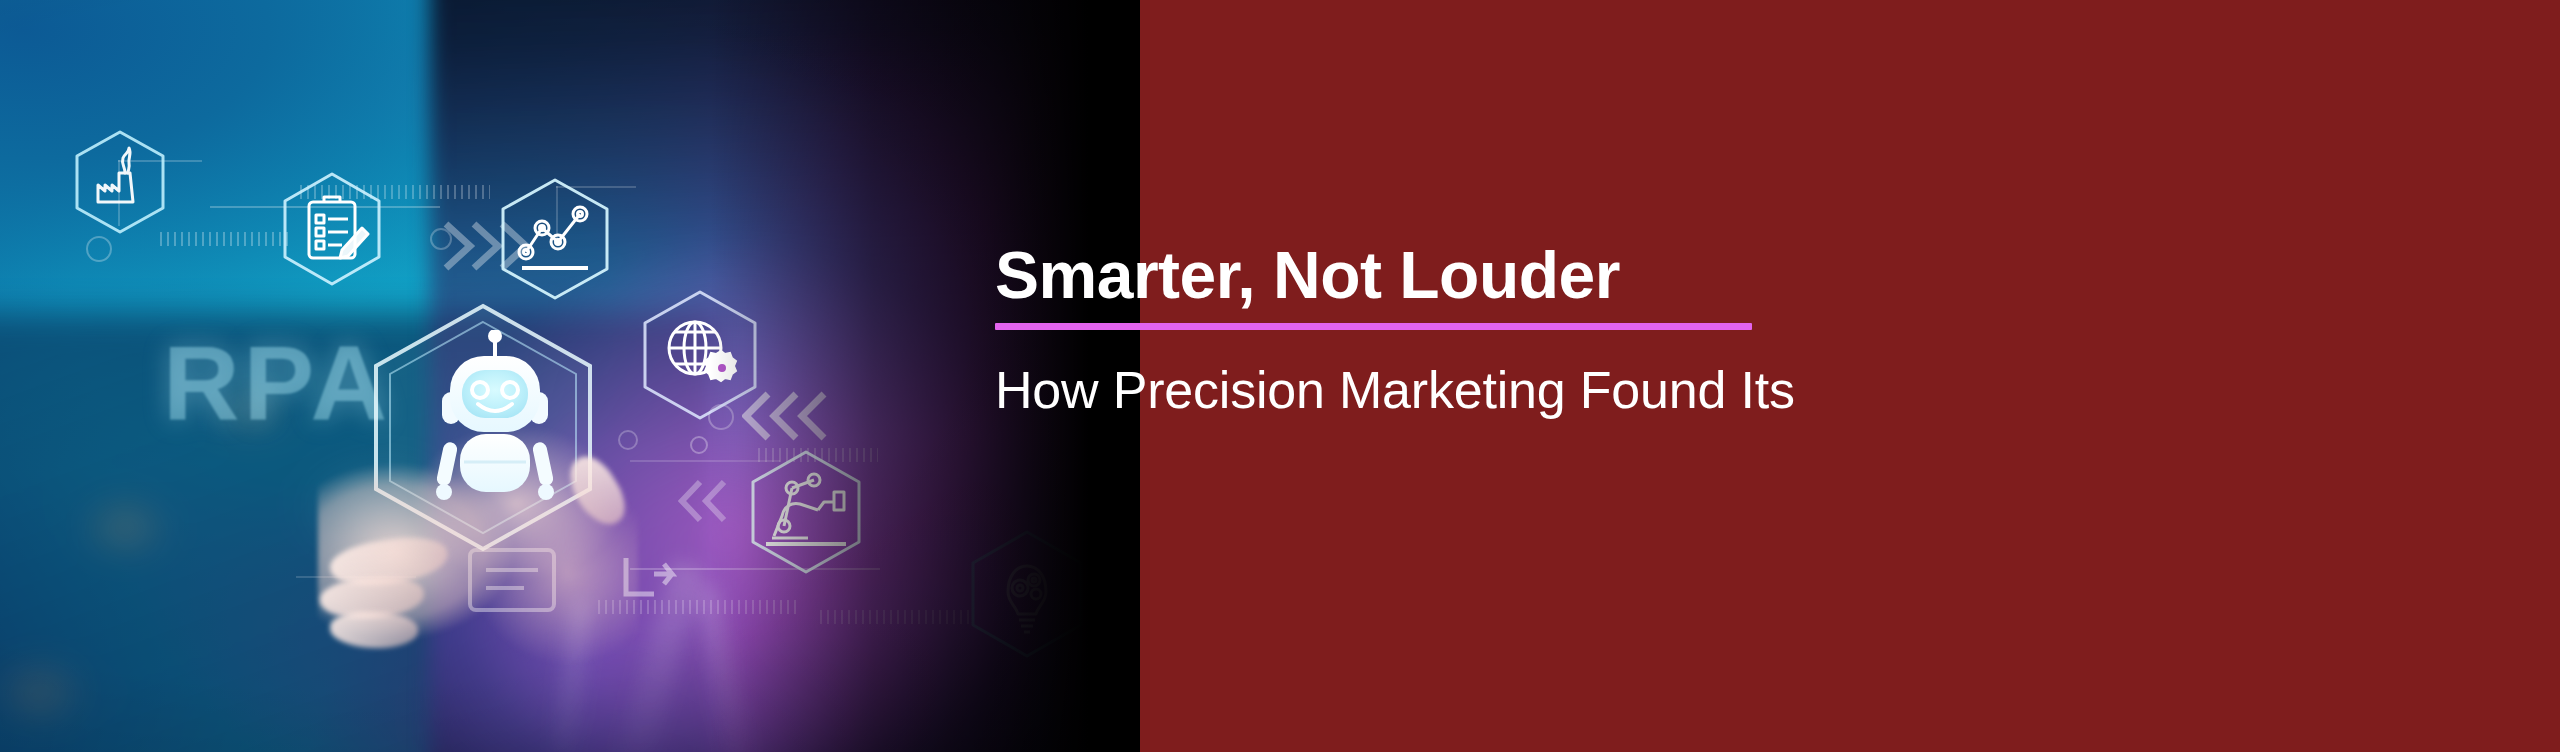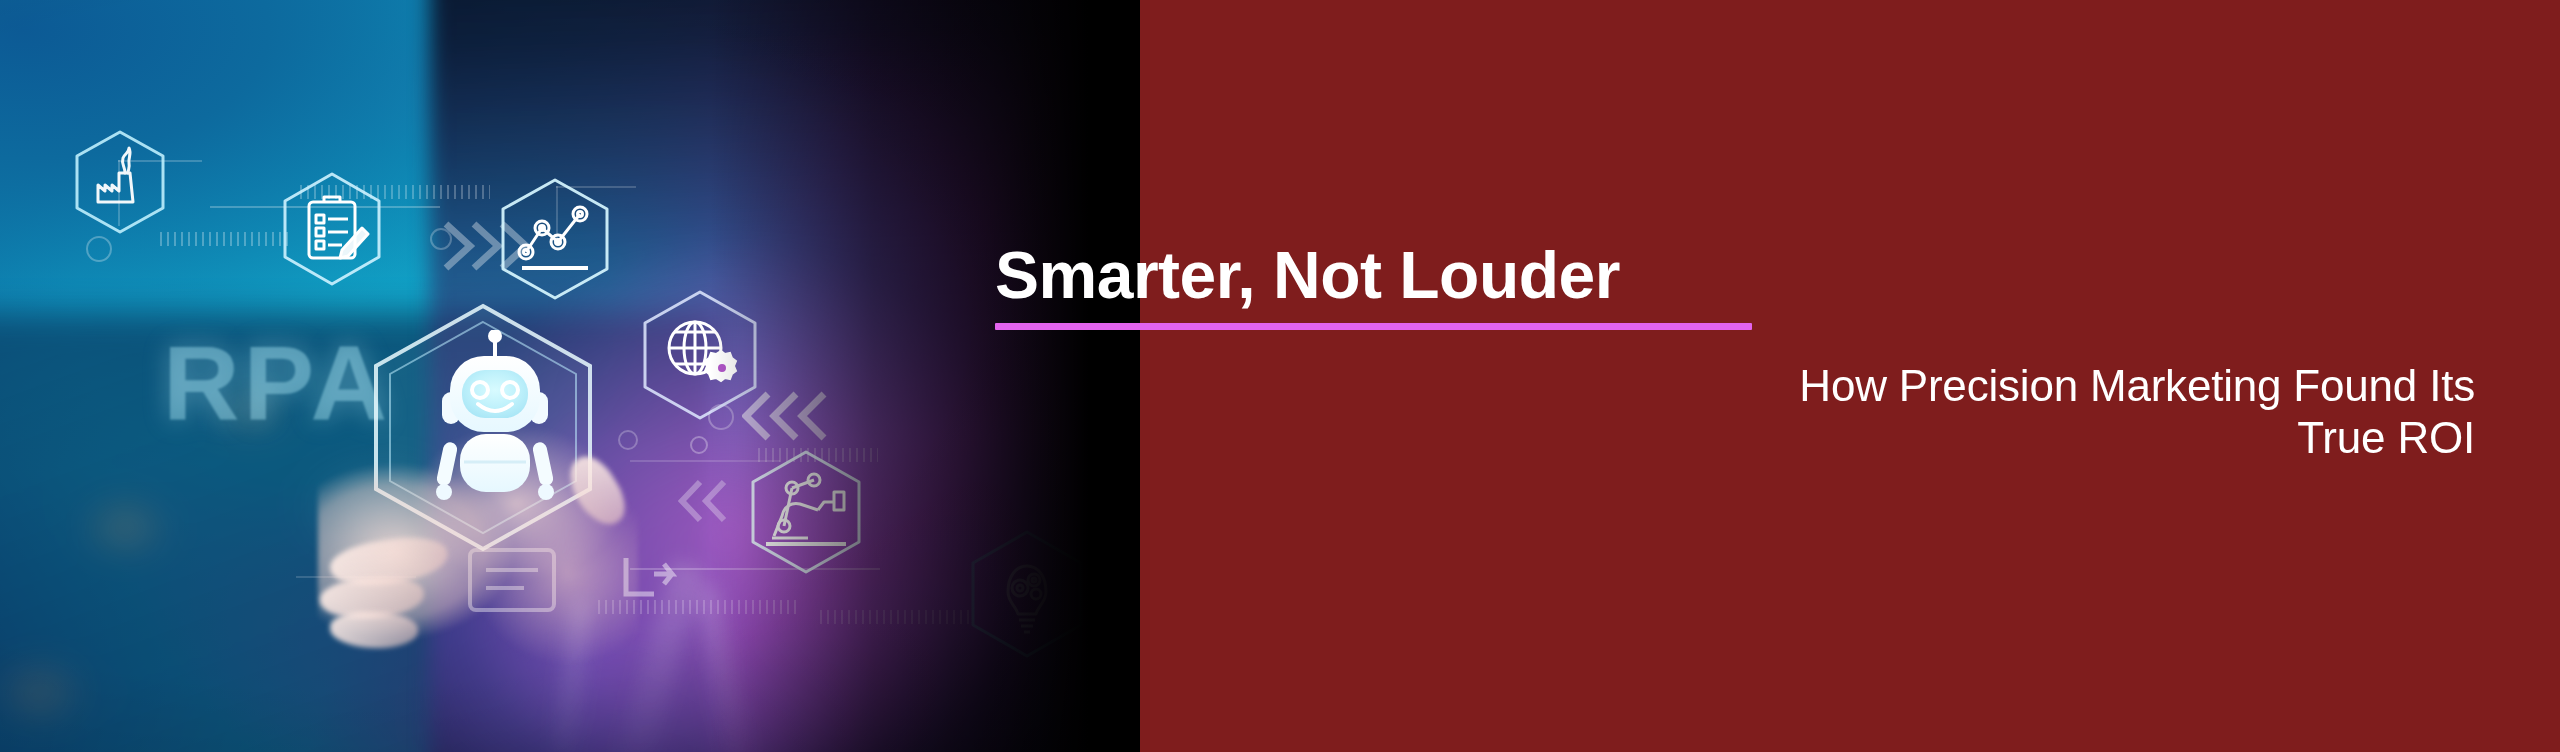--- a/index.html
+++ b/index.html
@@ -140,26 +140,25 @@
   }
   .rule {
     margin-top:12px;
     width:757px;
     height:7px;
     background:#e364ee;
     border-radius:1px;
   }
   .subhead {
     margin-top:30px;
-    font-size:44px;
+    font-size:52px;
     font-weight:300;
     color:#ffffff;
     line-height:1.17;
     letter-spacing:-.2px;
-    text-align:right;
   }
   .subhead .l { display:block; white-space:nowrap; }
 </style>
 </head>
 <body>
 
 <div id="banner">
 
   <div class="photo">
 
@@ -365,17 +364,16 @@
 
     <div class="bg-fade"></div>
     <div class="vignette"></div>
   </div>
 
   <div class="textblock">
     <div class="headline">Smarter, Not Louder</div>
     <div class="rule"></div>
     <div class="subhead">
       <span class="l">How Precision Marketing Found Its</span>
-      <span class="l">True ROI</span>
     </div>
   </div>
 
 </div>
 
 </body></html>

